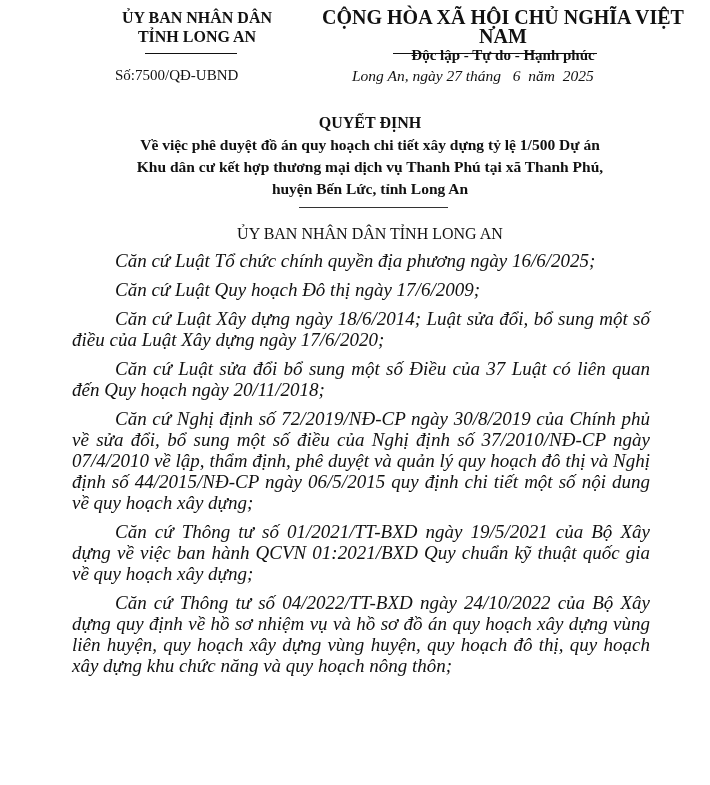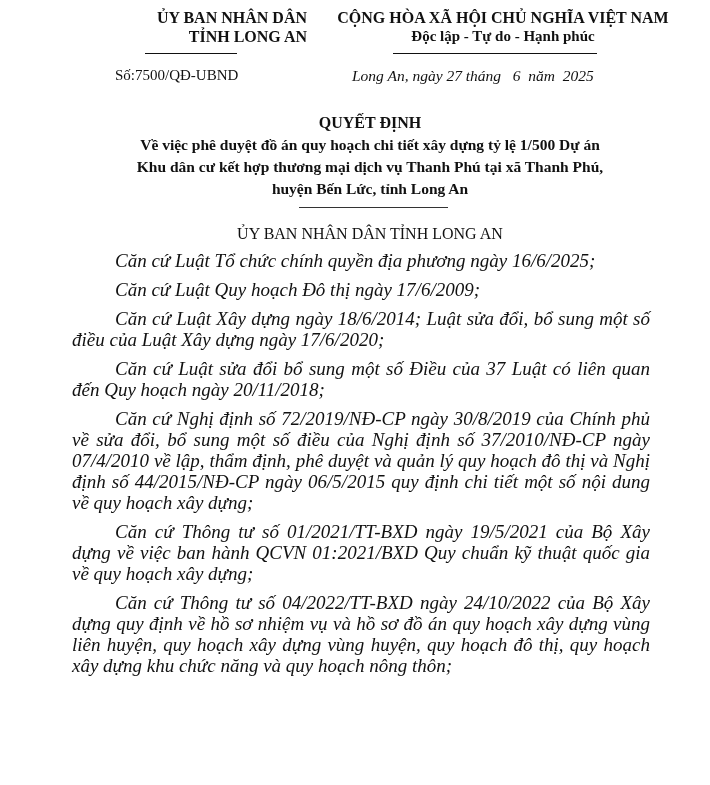--- a/index.html
+++ b/index.html
@@ -19,24 +19,24 @@
       position: absolute;
       left: 0; top: 0;
       width: 710px;
       height: 785px;
       background: #ffffff;
     }
 
     
     .hdr-left {
       position: absolute;
-      left: 67px;
+      left: 77px;
       top: 8px;
       width: 240px;
-      text-align: right;
+      text-align: center;
       font-weight: bold;
       font-size: 16px;
       line-height: 19px;
     }
     .hdr-left-rule {
       position: absolute;
       left: 145px;
       top: 53px;
       width: 92px;
       height: 1px;
@@ -54,21 +54,21 @@
     
     .hdr-right {
       position: absolute;
       left: 318px;
       top: 8px;
       width: 370px;
       text-align: center;
       font-weight: bold;
     }
     .hdr-right .nation {
-      font-size: 16px;
+      font-size: 20px;
       line-height: 19px;
     }
     .hdr-right .motto {
       font-size: 15px;
       line-height: 19px;
     }
     .hdr-right-rule {
       position: absolute;
       left: 393px;
       top: 53px;

